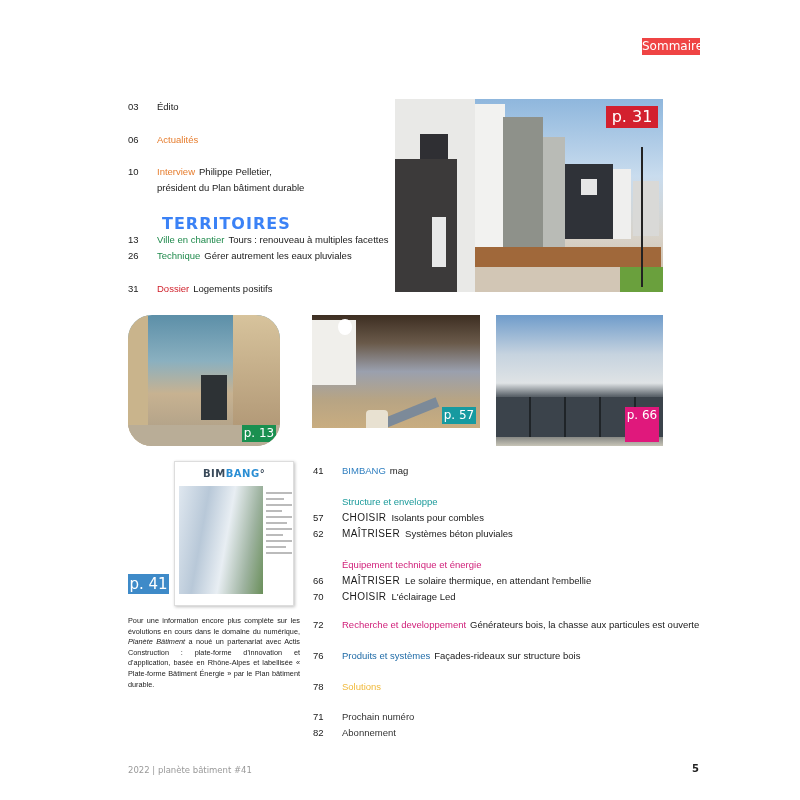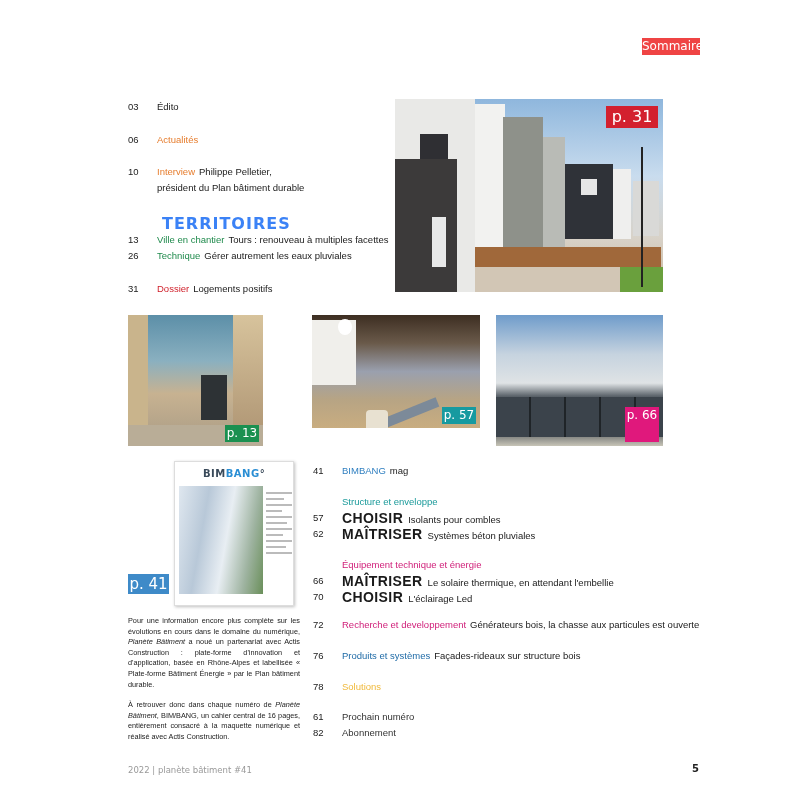--- a/index.html
+++ b/index.html
@@ -18,37 +18,37 @@
   .lbl { margin-right: 4px; }
   .c-orange { color: #e67d2e; }
   .c-green { color: #1f8a4c; }
   .c-red { color: #d01f2a; }
   .c-blue { color: #2f7fc0; }
   .c-teal { color: #1a9a9a; }
   .c-magenta { color: #d0207a; }
   .c-navy { color: #1e6aa6; }
   .c-yellow { color: #f0b93b; }
   .c-gray { color: #333; }
-  .kw { font-weight: bold; font-size: 14px; letter-spacing: 0.4px; margin-right: 5px; }
+  .kw { font-weight: normal; font-size: 10px; letter-spacing: 0.4px; margin-right: 5px; }
 
   .territoires {
     position: absolute; left: 162px; top: 214px; font-size: 16px; font-weight: bold;
     letter-spacing: 1px; color: #3b82f6; font-family: "DejaVu Sans", sans-serif;
   }
 
   .photo { position: absolute; overflow: hidden; }
   .badge { position: absolute; color: #fff; font-family: "DejaVu Sans", sans-serif; text-align: center; }
 
   
   .ph-houses { left: 395px; top: 99px; width: 268px; height: 193px;
     background: linear-gradient(180deg, #8fb7dd 0%, #c9dcee 40%, #d8d2c8 72%, #c7b59b 100%); }
   .ph-houses .h { position: absolute; }
   
-  .ph-street { left: 128px; top: 315px; width: 135px; height: 131px;
-    background: linear-gradient(180deg, #5c8fa8 0%, #8ab0c0 35%, #c7b291 60%, #a99b85 100%); }
+  .ph-street { left: 128px; top: 315px; width: 152px; height: 131px;
+    background: linear-gradient(180deg, #5c8fa8 0%, #8ab0c0 35%, #c7b291 60%, #a99b85 100%); border-radius: 24px; }
   
   .ph-attic { left: 312px; top: 315px; width: 168px; height: 113px;
     background: linear-gradient(180deg, #3d2e22 0%, #6a5a4a 25%, #9aa0ae 50%, #b7a484 75%, #c9ad80 100%); }
   
   .ph-solar { left: 496px; top: 315px; width: 167px; height: 131px;
     background: linear-gradient(180deg, #6f9ccb 0%, #c6d3df 30%, #dfe3e5 52%, #5a6269 62%, #3c4349 85%, #c7c4b7 100%); }
 
   .magazine { position: absolute; left: 174px; top: 461px; width: 120px; height: 145px;
     background: #fff; border: 1px solid #ddd; box-shadow: 1px 1px 3px rgba(0,0,0,0.25); }
   .magazine .mag-title { position: absolute; left: 0; top: 6px; width: 100%; text-align: center; font-size: 10px; font-weight: bold; color: #3a4a5a; font-family: "DejaVu Sans", sans-serif; letter-spacing: 0.5px; }
@@ -155,21 +155,20 @@
       <div style="width:65%"></div>
       <div></div>
       <div style="width:75%"></div>
       <div></div>
   </div>
 </div>
 <div class="badge" style="left: 128px; top: 574px; width: 41px; height: 20px; font-size: 15px; line-height: 20px; background: rgb(62, 138, 200);">p. 41</div>
 
 <div class="intro-text">
   <p><span>Pour une information encore plus complète sur les évolutions en cours dans le domaine du numérique, </span><em>Planète Bâtiment</em><span> a noué un partenariat avec Actis Construction : plate-forme d'innovation et d'application, basée en Rhône-Alpes et labellisée « Plate-forme Bâtiment Énergie » par le Plan bâtiment durable.</span></p>
-  <p><span>À retrouver donc dans chaque numéro de </span><em>Planète Bâtiment</em><span>, BIM/BANG, un cahier central de 16 pages, entièrement consacré à la maquette numérique et réalisé avec Actis Construction.</span></p>
 </div>
 
 <div class="toc-line" style="left:313px;top:465px;">
   <span class="num">41</span>
   <span class="body"><span class="lbl c-blue">BIMBANG</span><span>mag</span></span>
 </div>
 <div class="toc-line" style="left:313px;top:496px;">
   <span class="body c-teal">Structure et enveloppe</span>
 </div>
 <div class="toc-line" style="left:313px;top:512px;">
@@ -197,21 +196,21 @@
 </div>
 <div class="toc-line" style="left:313px;top:650px;">
   <span class="num">76</span>
   <span class="body"><span class="lbl c-navy">Produits et systèmes</span><span>Façades-rideaux sur structure bois</span></span>
 </div>
 <div class="toc-line" style="left:313px;top:681px;">
   <span class="num">78</span>
   <span class="body"><span class="c-yellow">Solutions</span></span>
 </div>
 <div class="toc-line" style="left:313px;top:711px;">
-  <span class="num">61</span>
+  <span class="num">71</span>
   <span class="body c-gray">Prochain numéro</span>
 </div>
 <div class="toc-line" style="left:313px;top:727px;">
   <span class="num">82</span>
   <span class="body c-gray">Abonnement</span>
 </div>
 
 <div class="footer-left">2022 | planète bâtiment #41</div>
 <div class="footer-right">5</div>
 

